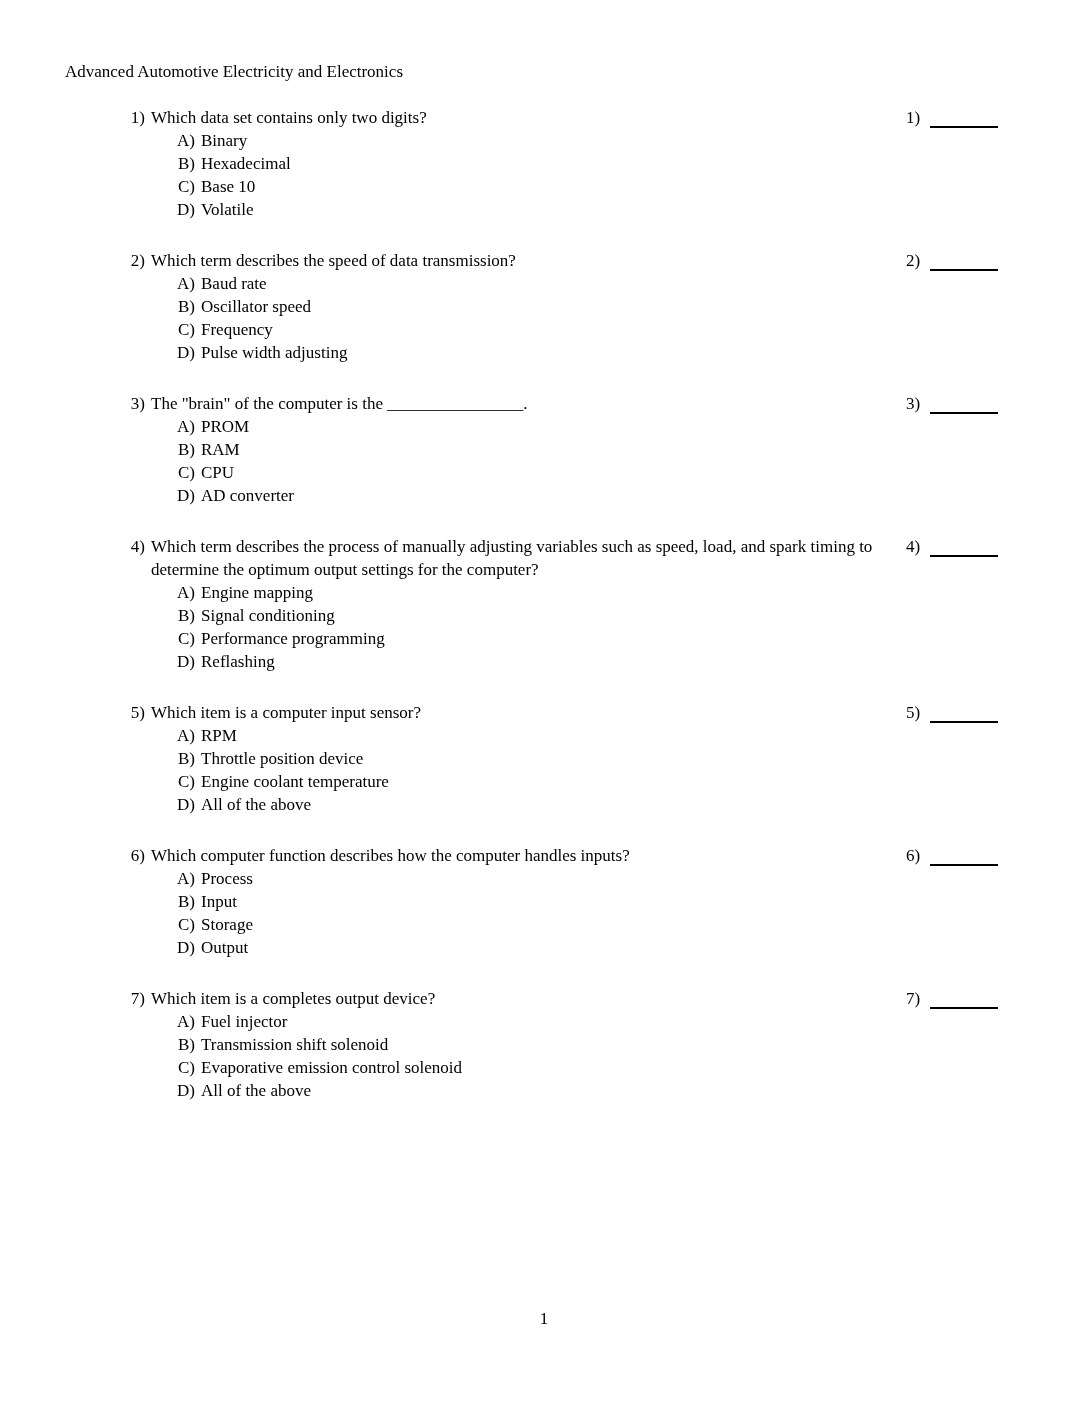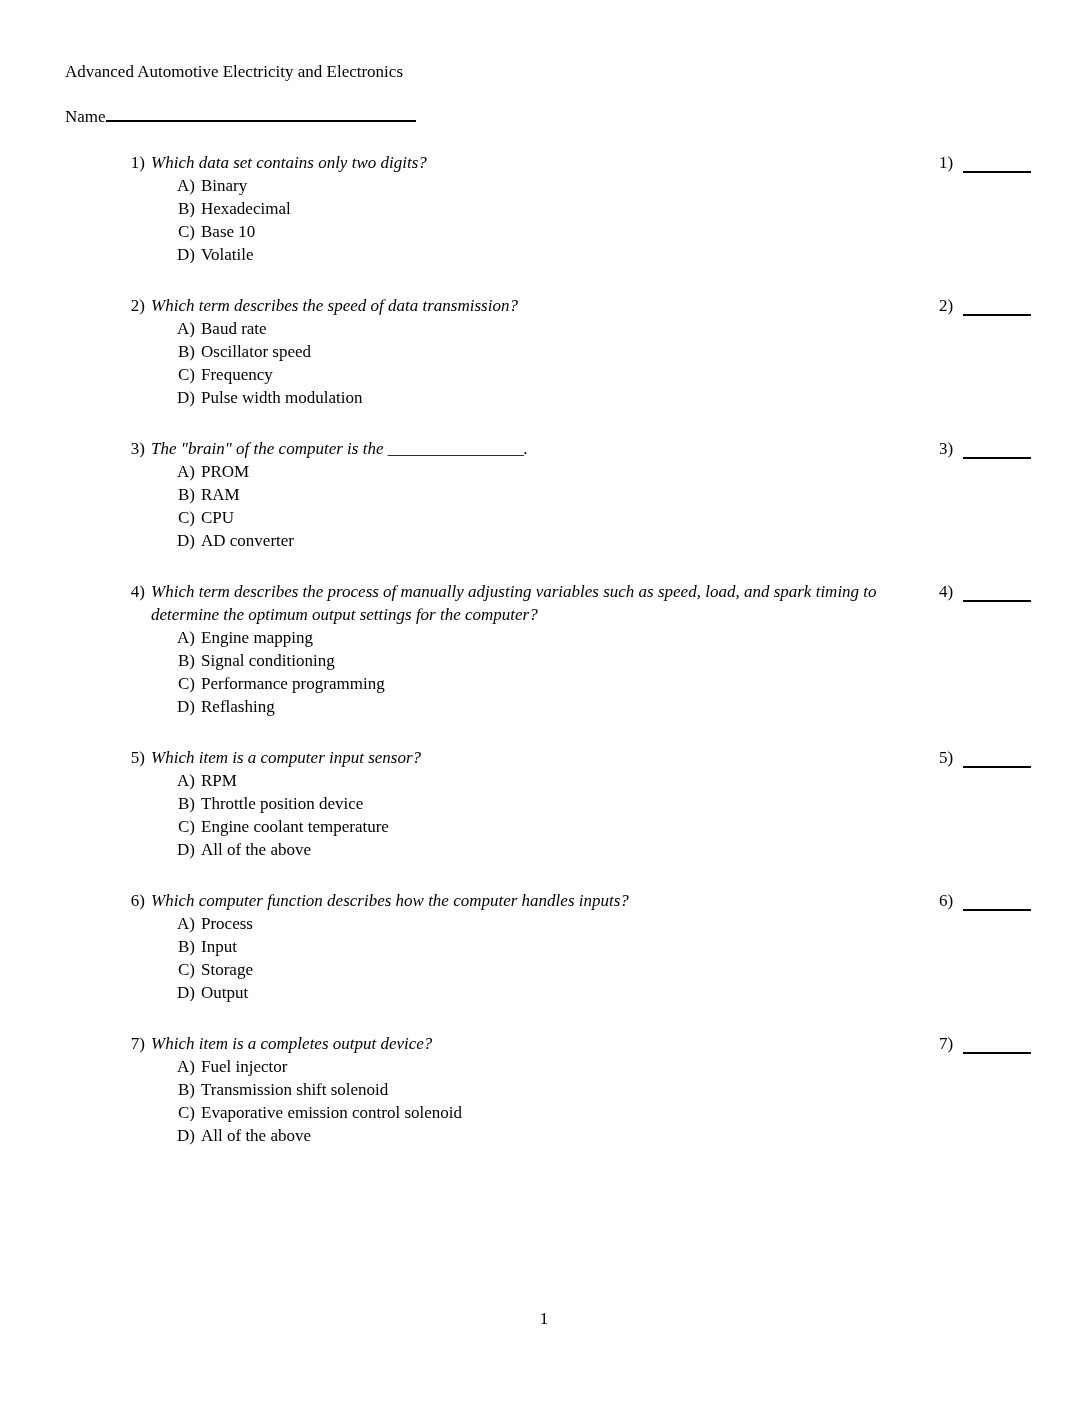--- a/index.html
+++ b/index.html
@@ -5,21 +5,21 @@
   html, body { margin: 0; padding: 0; background: #e8e8e8; }
   .page {
     width: 1088px;
     height: 1408px;
     background: #ffffff;
     color: #000000;
     font-family: "Liberation Serif", serif;
     font-size: 17px;
     line-height: 23px;
     box-sizing: border-box;
-    padding: 60px 53px 0 65px;
+    padding: 60px 86px 0 65px;
     position: relative;
     margin: 0 auto;
   }
   .header-line { white-space: pre-wrap; }
   .name-row { margin-top: 19px; }
   .name-blank {
     display: inline-block;
     width: 310px;
     border-bottom: 2px solid #000;
     height: 18px;
@@ -28,21 +28,21 @@
   .instructions {
     margin-top: 41px;
     font-weight: bold;
     white-space: pre-wrap;
   }
   .questions { margin-top: 23px; padding-left: 62px; }
   .question { display: flex; margin-bottom: 28px; }
   .q-main { flex: 1 1 auto; min-width: 0; }
   .q-line { display: flex; }
   .q-num { flex: 0 0 auto; min-width: 18px; margin-right: 6px; text-align: right; }
-  .q-text { flex: 1 1 auto; font-style: italic; }
+  .q-text { flex: 1 1 auto; }
   .q-options { padding-left: 42px; }
   .q-opt { display: flex; }
   .opt-label { flex: 0 0 auto; width: 26px; margin-right: 6px; text-align: right; }
   .opt-text { flex: 1 1 auto; }
   .q-answer {
     flex: 0 0 auto;
     display: flex;
     align-items: flex-start;
     margin-left: 18px;
     width: 96px;
@@ -63,23 +63,20 @@
 </style>
 </head>
 <body>
 
 <div class="page">
 
   <div class="header">
     <div class="header-line">Advanced Automotive Electricity and Electronics</div>
   </div>
 
-  <div class="name-row">
-    <span>Name</span><span class="name-blank"></span>
-  </div>
 
 
   <div class="questions">
 
     <div class="question">
       <div class="q-main">
         <div class="q-line">
           <span class="q-num">1)</span>
           <span class="q-text">Which data set contains only two digits?</span>
         </div>
@@ -122,21 +119,21 @@
           <div class="q-opt">
               <span class="opt-label">B)</span>
               <span class="opt-text">Oscillator speed</span>
             </div>
           <div class="q-opt">
               <span class="opt-label">C)</span>
               <span class="opt-text">Frequency</span>
             </div>
           <div class="q-opt">
               <span class="opt-label">D)</span>
-              <span class="opt-text">Pulse width modulation</span>
+              <span class="opt-text">Pulse width adjusting</span>
             </div>
         </div>
       </div>
       <div class="q-answer">
         <span class="ans-num">2)</span>
         <span class="ans-blank"></span>
       </div>
     </div>
 
     <div class="question">

